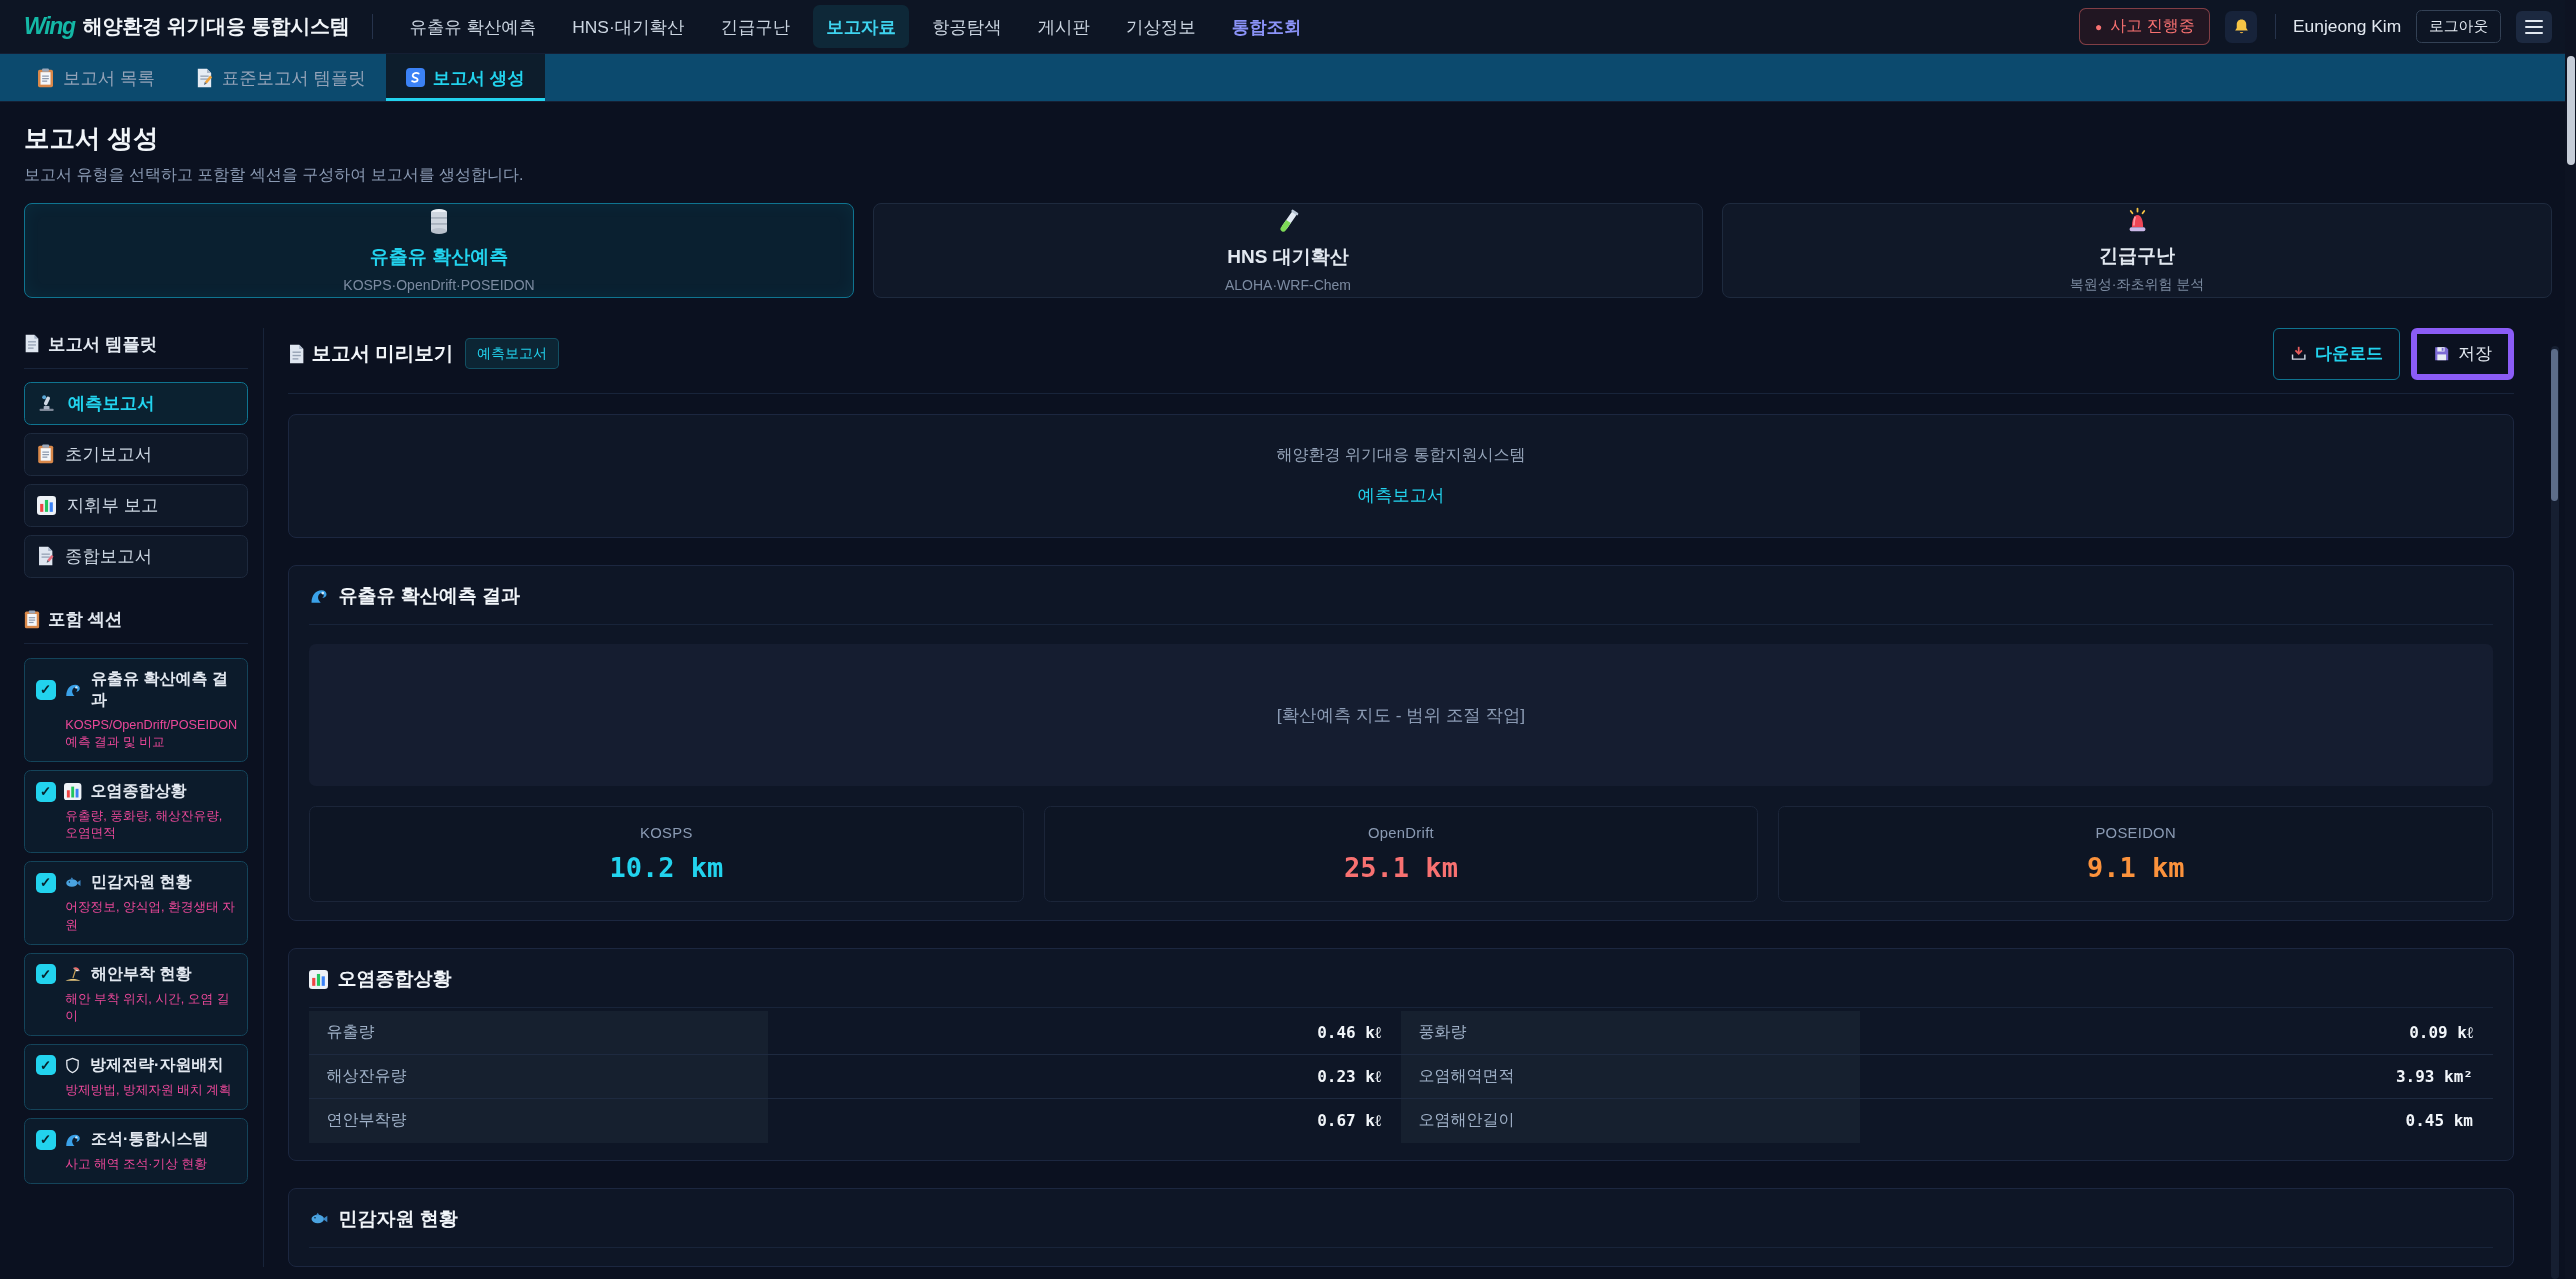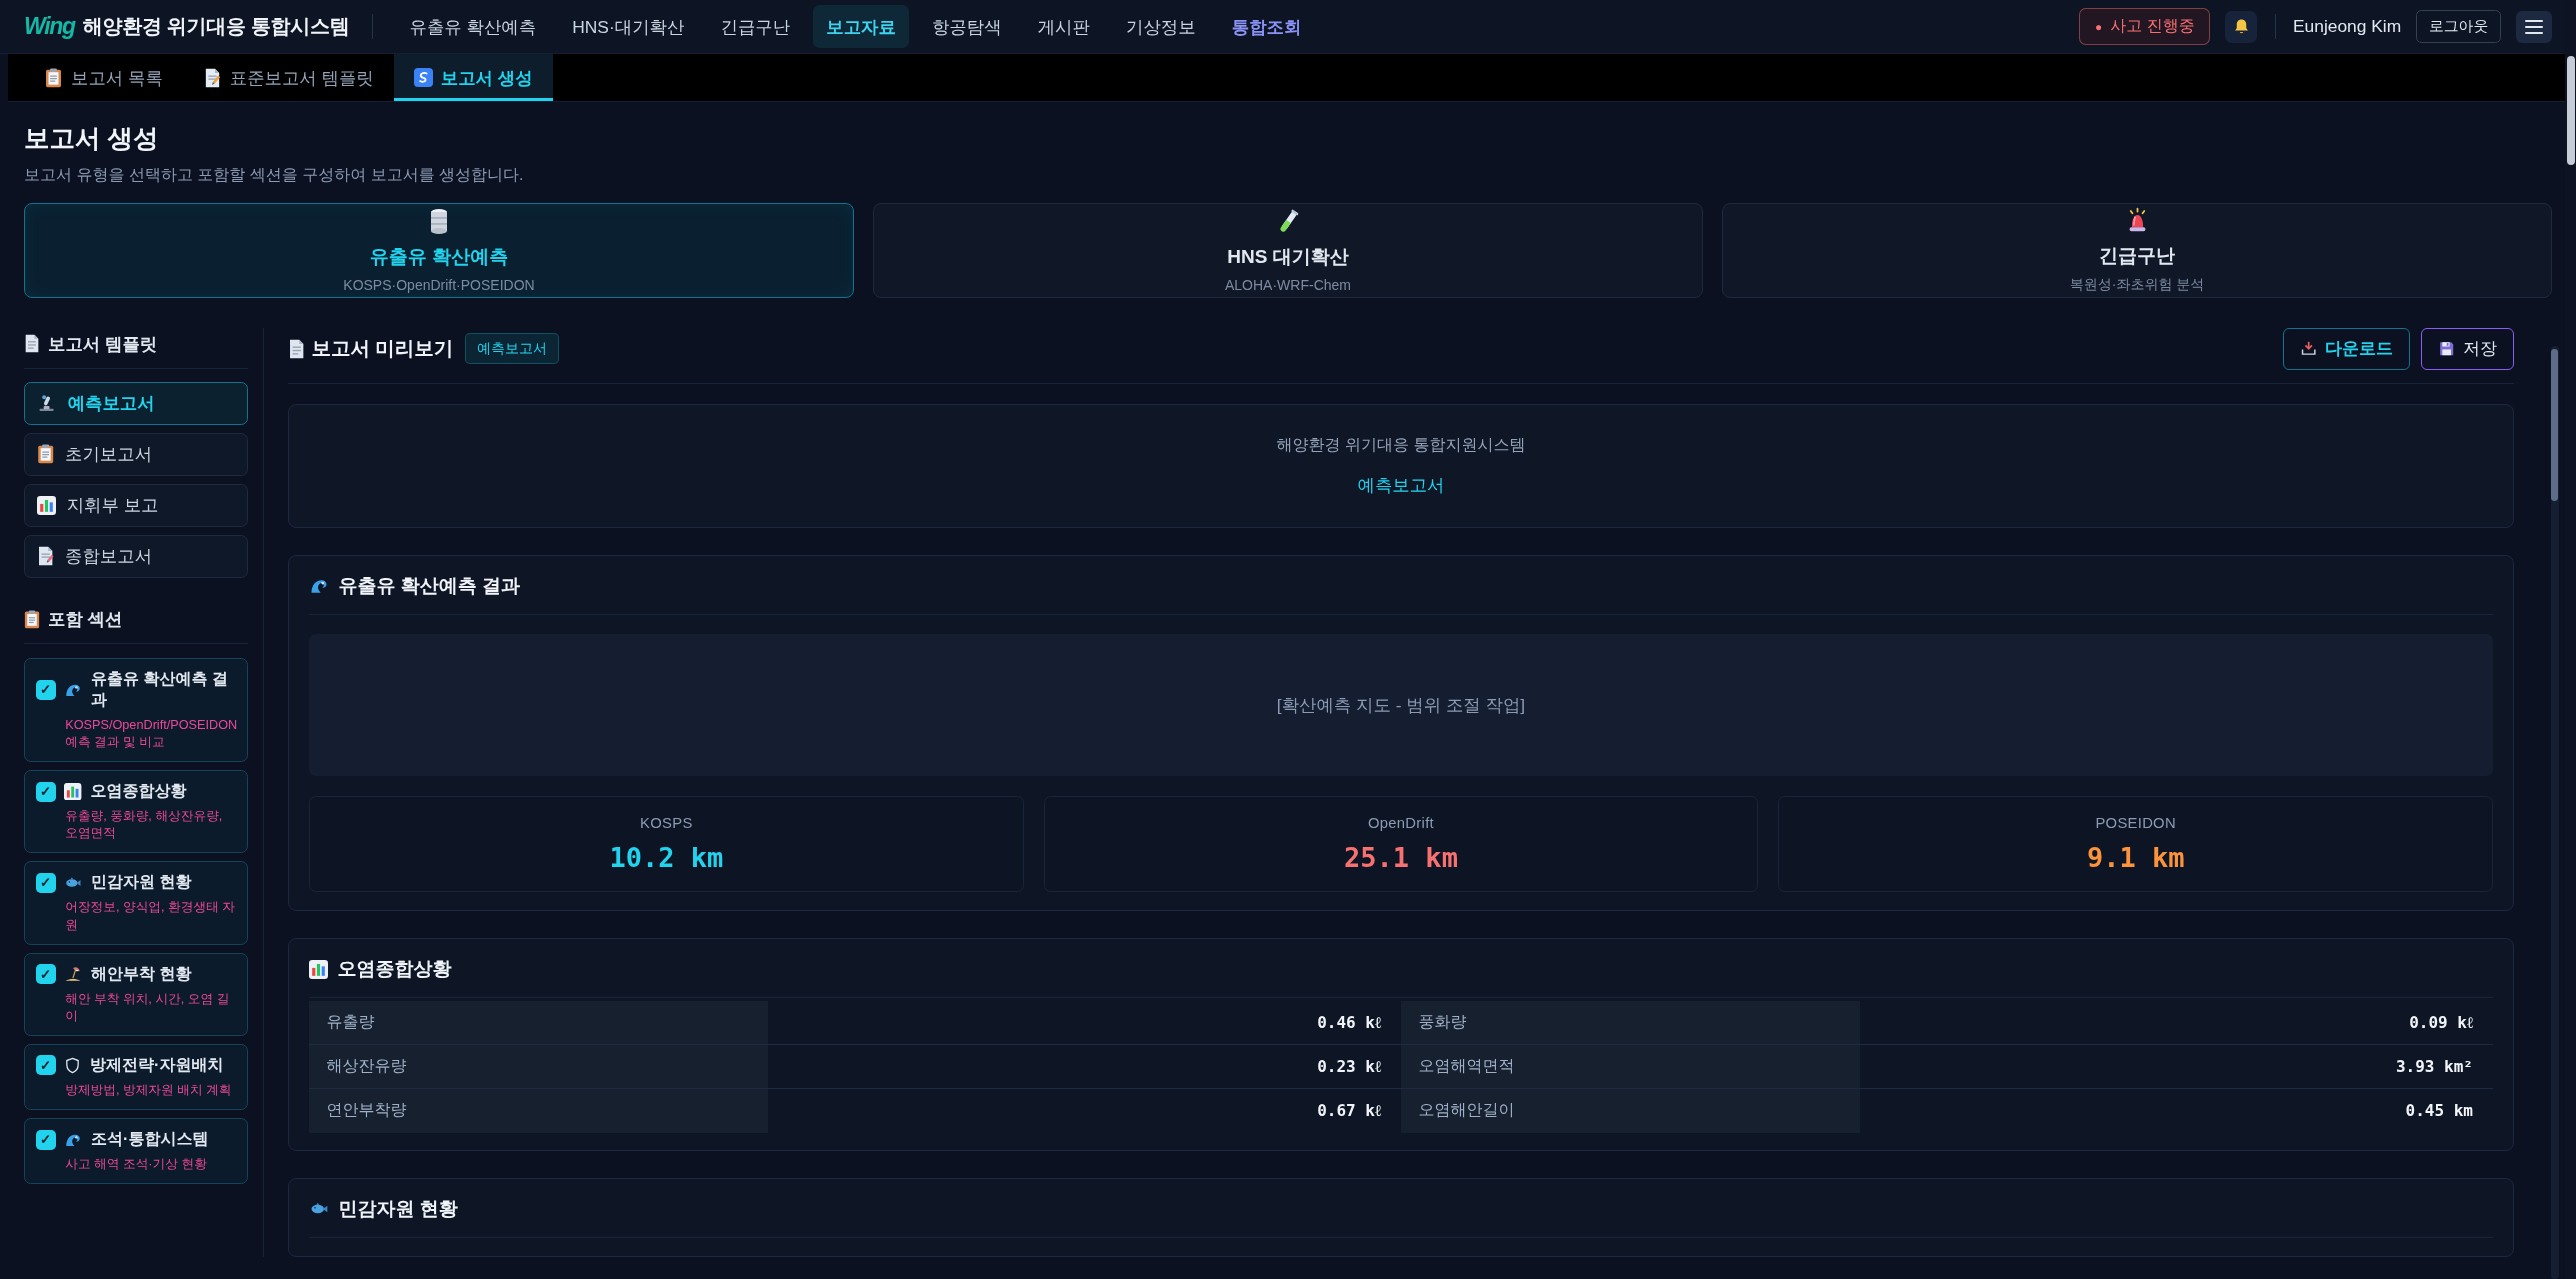--- a/index.html
+++ b/index.html
@@ -18,21 +18,21 @@
   .hdr-right { display:flex; align-items:center; gap:14.8px; }
   .incident { display:flex; align-items:center; gap:8px; font-size:16px; color:#f87171; border:0.7px solid rgba(248,113,113,0.45); background:rgba(127,29,29,0.18); padding:7.4px 14.8px; border-radius:6.7px; }
   .incident::before { content:"●"; font-size:12px; }
   .bell-btn { width:32px; height:32px; border-radius:6.7px; background:#17233a; display:flex; align-items:center; justify-content:center; cursor:pointer; }
   .user-name { font-size:17.4px; color:#e2e8f0; }
   .logout { font-size:14.8px; color:#e2e8f0; border:0.7px solid #334155; border-radius:5.4px; padding:6px 12px; background:transparent; cursor:pointer; }
   .burger { width:36px; height:32px; background:#1c2940; border-radius:6px; display:flex; flex-direction:column; justify-content:center; align-items:center; gap:4px; cursor:pointer; }
   .burger span { display:block; width:17.4px; height:2px; background:#e2e8f0; border-radius:1.3px; }
 
   
-  .tabbar { height:48px; background:#000000; border-bottom:0.7px solid #151f33; display:flex; align-items:stretch; padding:0 16px;margin-left:8px; }
+  .tabbar { height:48px; background:#0c4a6e; border-bottom:0.7px solid #151f33; display:flex; align-items:stretch; padding:0 16px; }
   .tab { display:flex; align-items:center; gap:8px; padding:0 20px; font-size:17.4px; color:#94a3b8; cursor:pointer; position:relative; }
   .tab.active { color:#22d3ee; background:#0d1d2c; font-weight:bold; }
   .tab.active::after { content:""; position:absolute; left:0; right:0; bottom:0; height:3.4px; background:#22d3ee; }
 
   
   .content { padding:0 24px; }
   .h1 { margin-top:19px; font-size:25.5px; font-weight:bold; color:#f1f5f9; }
   .h1-sub { margin-top:8.7px; font-size:16px; color:#8b9bb4; }
 
   
@@ -59,21 +59,21 @@
   .sec-sub { font-size:12.7px; color:#ec4899; margin-top:6px; margin-left:29.5px; line-height:1.35; }
 
   
   .main { flex:1; padding-left:24px; padding-right:38px; }
   .pv-head { display:flex; align-items:center; padding-bottom:13.4px; border-bottom:0.7px solid #18243a; }
   .pv-title { display:flex; align-items:center; gap:6px; font-size:19.5px; font-weight:bold; color:#f1f5f9; }
   .pv-badge { margin-left:12px; font-size:14px; color:#22d3ee; background:rgba(34,211,238,0.10); border:0.7px solid rgba(34,211,238,0.25); padding:5.4px 10.7px; border-radius:4.7px; }
   .pv-actions { margin-left:auto; display:flex; gap:10.7px; }
   .btn { display:flex; align-items:center; gap:8px; font-size:17px; border-radius:6px; padding:8.7px 16px; cursor:pointer; background:transparent; }
   .btn-dl { color:#22d3ee; border:1px solid #0f7490; font-weight:bold; }
-  .btn-save { color:#e2e8f0; border:1px solid #8b5cf6;justify-content:center; }
+  .btn-save { color:#e2e8f0; border:6px solid #8b5cf6;justify-content:center; }
 
   .doc-card { margin-top:20px; background:#0f1727; border:0.7px solid #1c2740; border-radius:8px; text-align:center; padding:29.5px 13.4px; }
   .doc-org { font-size:16px; color:#94a3b8; }
   .doc-title { font-size:32px; font-weight:bold; color:#f4f7fb; margin-top:17px; letter-spacing:-0.3px; }
   .doc-sub { font-size:17.4px; color:#22d3ee; margin-top:17.4px; }
 
   .section-card { margin-top:27px; background:#0e1626; border:0.7px solid #1c2740; border-radius:8px; padding:17.4px 20px; }
   .sc-head { display:flex; align-items:center; gap:9.4px; font-size:19px; font-weight:bold; color:#f1f5f9; padding-bottom:14.8px; border-bottom:0.7px solid #18243a; }
   .map-box { margin-top:19px; height:142px; background:#151d30; border-radius:6.7px; display:flex; align-items:center; justify-content:center; }
   .map-box span { font-size:17.4px; color:#8b9bb4; }

